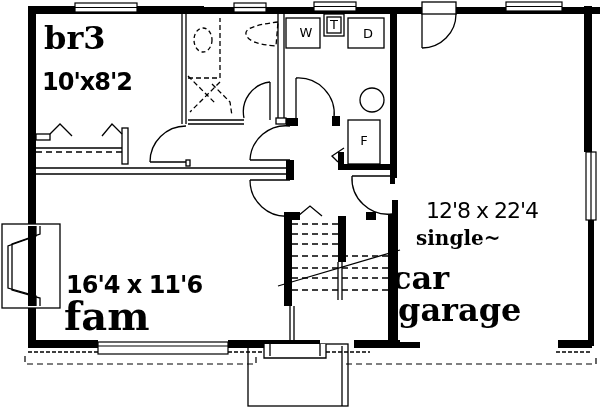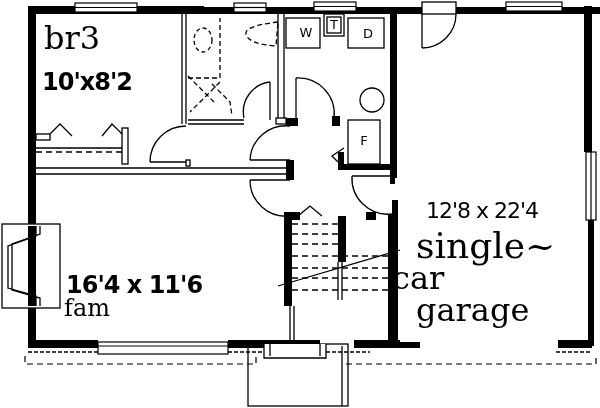--- a/index.html
+++ b/index.html
@@ -1,19 +1,19 @@
 <!DOCTYPE html>
 <html><head>
 <meta charset="utf-8">
 <style>
   html, body { margin:0; padding:0; background:#ffffff; }
   body { width:600px; height:408px; overflow:hidden; position:relative; font-family:"Liberation Sans", sans-serif; }
   svg { position:absolute; left:0; top:0; }
   .lbl { position:absolute; color:#000; white-space:nowrap; line-height:1; }
-  .room-name { font-family:"DejaVu Serif", serif; font-weight:normal; }
+  .room-name { font-family:"DejaVu Serif", serif; font-weight:bold; }
   .dim { font-family:"DejaVu Sans", sans-serif; font-weight:bold; letter-spacing:-1px; }
   .fix { font-family:"DejaVu Sans", sans-serif; font-size:13px; position:absolute; text-align:center; line-height:1; }
 </style>
 </head>
 <body>
 
 <svg width="600" height="408" viewBox="0 0 600 408">
 
   <g fill="#000">
 
@@ -180,18 +180,18 @@
 
 <span class="fix" style="left:296px;top:26px;width:20px;">W</span>
 <span class="fix" style="left:325px;top:18px;width:18px;">T</span>
 <span class="fix" style="left:358px;top:27px;width:20px;">D</span>
 <span class="fix" style="left:352px;top:134px;width:24px;">F</span>
 
 <div class="lbl room-name" style="left:44px;top:22px;font-size:32px;">br3</div>
 <div class="lbl dim" style="left:42px;top:70px;font-size:24px;">10'x8'2</div>
 
 <div class="lbl dim" style="left:66px;top:266px;font-size:24px;margin-top:7px;">16'4 x 11'6</div>
-<div class="lbl room-name" style="left:64px;top:296px;font-size:24px;">fam</div>
+<div class="lbl room-name" style="left:64px;top:296px;font-size:40px;">fam</div>
 
 <div class="lbl dim" style="left:426px;top:200px;font-size:22px;font-weight:normal;">12'8 x 22'4</div>
-<div class="lbl room-name" style="left:416px;top:228px;font-size:36px;">single~</div>
+<div class="lbl room-name" style="left:416px;top:228px;font-size:20px;">single~</div>
 <div class="lbl room-name" style="left:392px;top:262px;font-size:32px;">car</div>
-<div class="lbl room-name" style="left:416px;top:294px;font-size:32px;">garage</div>
+<div class="lbl room-name" style="left:398px;top:294px;font-size:32px;">garage</div>
 
 </body></html>

